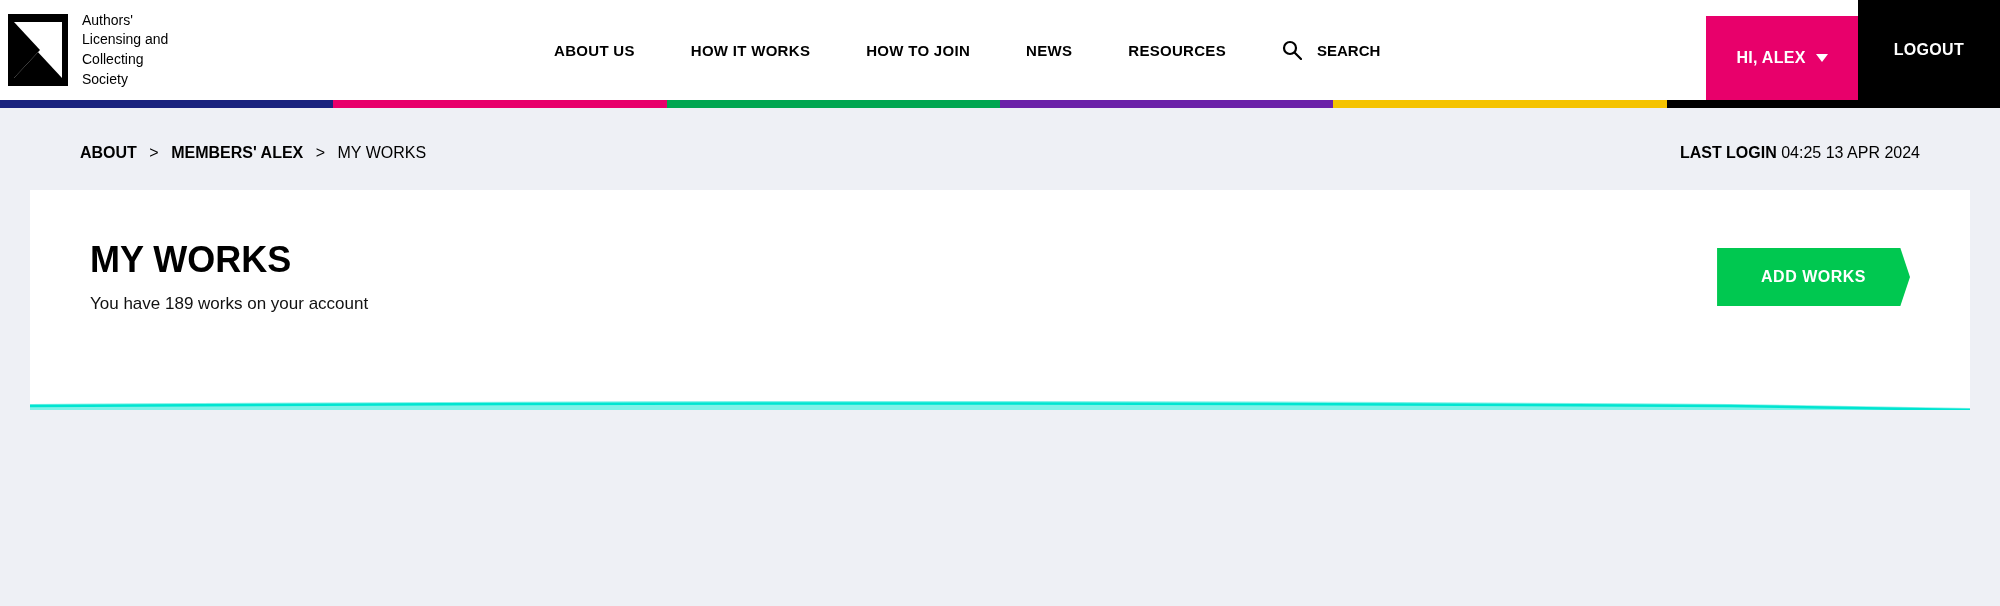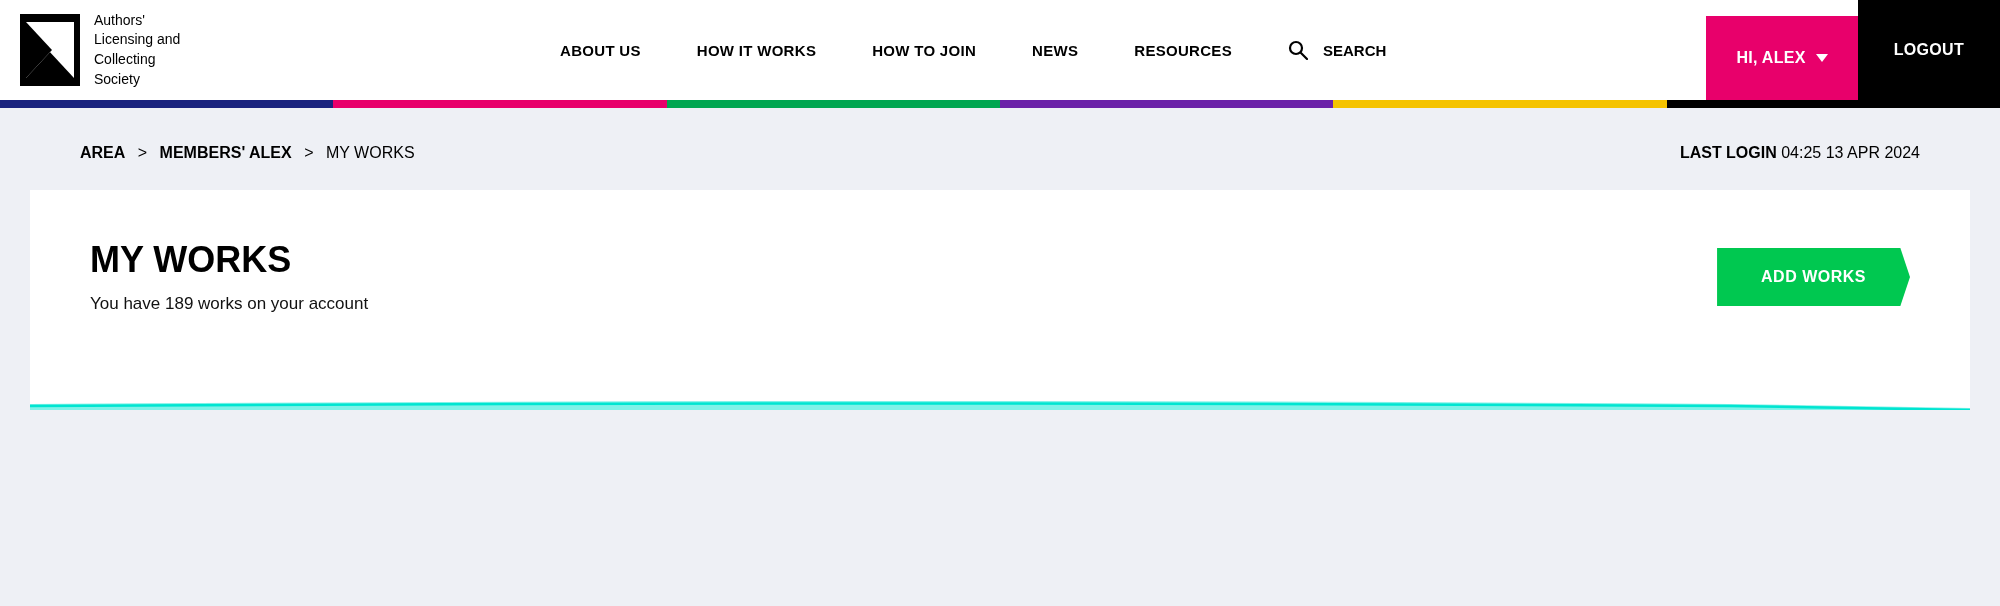--- a/index.html
+++ b/index.html
@@ -4,21 +4,21 @@
   <style>
     * { margin: 0; padding: 0; box-sizing: border-box; }
     body { font-family: Arial, Helvetica, sans-serif; background: #eef0f5; width: 2000px; }
 
     
     .header {
       background: #fff;
       display: flex;
       align-items: center;
       height: 100px;
-      padding: 0 0 0 20px;
+      padding: 0 0 0 8px;
       position: relative;
     }
 
     .logo-area {
       display: flex;
       align-items: center;
       gap: 14px;
       min-width: 220px;
     }
 
@@ -274,21 +274,21 @@
   <div class="cb-navy"></div>
   <div class="cb-pink"></div>
   <div class="cb-green"></div>
   <div class="cb-purple"></div>
   <div class="cb-yellow"></div>
   <div class="cb-black"></div>
 </div>
 
 <div class="breadcrumb-area">
   <div class="breadcrumb">
-    <span class="home-link">AREA</span>
+    <span class="home-link">ABOUT</span>
     <span class="separator">&gt;</span>
     <span class="members-link">MEMBERS' ALEX</span>
     <span class="separator">&gt;</span>
     <span class="current">MY WORKS</span>
   </div>
   <div class="last-login">
     <strong>LAST LOGIN</strong>
     <span> </span><span>04:25 13 APR 2024</span>
   </div>
 </div>

